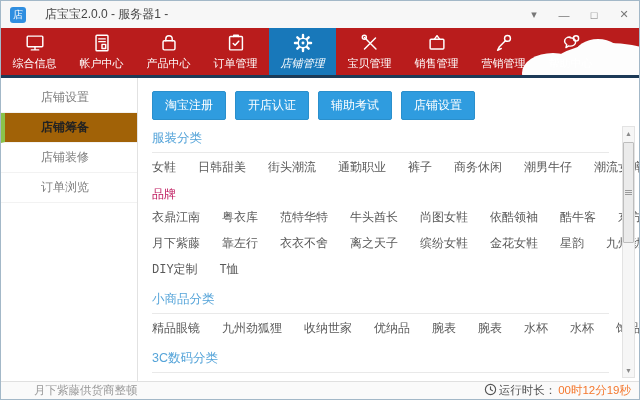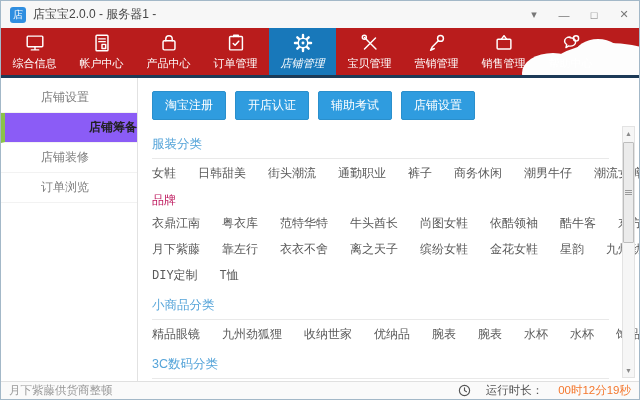--- a/index.html
+++ b/index.html
@@ -4,64 +4,64 @@
 <style>
   * { margin:0; padding:0; box-sizing:border-box; }
   html,body { width:640px; height:400px; overflow:hidden; }
   body { font-family:"Liberation Sans","DejaVu Sans",sans-serif; background:#fff; }
 
   .window { width:640px; height:400px; border:1px solid #a3b8c8; display:flex; flex-direction:column; background:#fff; }
 
   
   .titlebar { height:27px; background:#f7f7f7; display:flex; align-items:center; padding:0 0 0 9px; flex:0 0 auto; }
   .logo { width:16px; height:16px; background:#2f8ee0; border-radius:3px; color:#fff; font-size:10px; line-height:16px; text-align:center; flex:0 0 auto; }
-  .title-text { font-size:12px; color:#444; margin-left:7px; flex:1 1 auto; white-space:nowrap; }
+  .title-text { font-size:12px; color:#444; margin-left:19px; flex:1 1 auto; white-space:nowrap; }
   .win-controls { display:flex; height:100%; }
   .win-btn { width:30px; height:100%; display:flex; align-items:center; justify-content:center; font-size:11px; color:#777; cursor:pointer; }
 
   
   .nav { height:50px; background:#b91c1c; border-bottom:3px solid #1c3a57; display:flex; position:relative; overflow:hidden; flex:0 0 auto; }
   .nav-item { width:67px; height:100%; display:flex; flex-direction:column; align-items:center; justify-content:center; gap:2px; cursor:pointer; position:relative; z-index:2; }
   .nav-item.active { background:#1878ba;font-style:italic; }
   .nav-label { font-size:11px; color:#fff; white-space:nowrap; }
   .nav-icon { height:22px; display:flex; align-items:center; }
   .cloud { position:absolute; background:#fdfdfd; border-radius:50%; z-index:1; }
   .cloud.c1 { width:120px; height:54px; right:-30px; bottom:-22px; }
   .cloud.c2 { width:62px; height:40px; right:55px; bottom:-18px; }
   .cloud.c3 { width:46px; height:30px; right:18px; bottom:6px; }
 
   
   .main { flex:1 1 auto; display:flex; min-height:0; position:relative; background:#fff; }
   .sidebar { width:137px; flex:0 0 auto; border-right:1px solid #e2e2e2; padding-top:5px; }
   .side-item { padding:6px 0 6px 40px; font-size:12px; color:#7e7e7e; border-bottom:1px solid #f2f2f2; cursor:pointer; }
-  .side-item.active { background:#8b5cf6; border-left:4px solid #8bc34a; padding-left:36px; color:#222; font-weight:bold;text-align:right; }
+  .side-item.active { background:#a16207; border-left:4px solid #8bc34a; padding-left:36px; color:#222; font-weight:bold; }
 
   .content { flex:1 1 auto; padding:13px 30px 0 14px; overflow:hidden; }
-  .btn-row { display:flex; gap:9px; margin-bottom:14px; }
+  .btn-row { display:flex; gap:9px; margin-bottom:8px; }
   .tb-btn { background:#2f9cdf; border:1px solid #2a8fcc; color:#fff; font-size:12px; padding:5px 12px; border-radius:2px; cursor:pointer; font-family:inherit; white-space:nowrap; }
 
   .section { margin-top:8px; }
   .section:first-child { margin-top:0;font-family:Liberation Mono, monospace; }
   .sec-title { color:#55a4d9; font-size:12.5px; padding:2px 0 5px; border-bottom:1px solid #e9e9e9; }
   .grp-label { color:#be185d; font-size:12px; padding-top:7px; }
   .cat-row { padding:6px 0 3px; font-size:12px; color:#595959; white-space:nowrap; }
   .cat-item { display:inline-block; margin-right:22px; cursor:pointer; }
 
   
   .scrollbar { position:absolute; right:4px; top:48px; bottom:3px; width:13px; display:flex; flex-direction:column; background:#f6f6f6; border:1px solid #e3e3e3; }
   .sb-arrow { height:13px; flex:0 0 auto; display:flex; align-items:center; justify-content:center; font-size:7px; color:#8a8a8a; cursor:pointer; }
   .sb-track { flex:1 1 auto; position:relative; }
   .sb-thumb { position:absolute; top:2px; left:0; width:11px; height:45%; background:#ebebeb; border:1px solid #bdbdbd; border-radius:1px; cursor:pointer; display:flex; align-items:center; justify-content:center; }
   .sb-grip { width:7px; }
   .sb-grip div { height:1px; background:#9a9a9a; margin:1px 0; }
 
   
   .statusbar { height:18px; flex:0 0 auto; background:#fafafa; border-top:1px solid #e0e0e0; display:flex; align-items:center; font-size:11.5px; padding:0 8px; }
-  .status-left { color:#999; flex:1 1 auto; }
-  .status-right { display:flex; align-items:center; gap:15px; }
+  .status-left { color:#999; flex:1 1 auto;margin-left:25px; }
+  .status-right { display:flex; gap:2px; }
   .runtime-label { color:#555; }
   .runtime-value { color:#f4772d; }
 </style>
 </head>
 <body>
 
 <div class="window">
 
   <div class="titlebar">
     <div class="logo">店</div>
@@ -139,34 +139,34 @@
           <svg viewBox="0 0 24 24" width="22" height="22" fill="none" stroke="#fff" stroke-width="1.6" stroke-linecap="round" stroke-linejoin="round">
             <path d="M6 18.5L18 6.5M6 6l12.5 12.5"></path>
             <circle cx="5.8" cy="5.8" r="2.2"></circle>
           </svg>
         </span>
         <span class="nav-label">宝贝管理</span>
       </div>
       <div class="nav-item">
         <span class="nav-icon">
           <svg viewBox="0 0 24 24" width="22" height="22" fill="none" stroke="#fff" stroke-width="1.6" stroke-linecap="round" stroke-linejoin="round">
+            <rect x="4.5" y="8" width="15" height="10.5" rx="1"></rect>
+            <path d="M9 8l3-4 3 4"></path>
+          </svg>
+        </span>
+        <span class="nav-label">销售管理</span>
+      </div>
+      <div class="nav-item">
+        <span class="nav-icon">
+          <svg viewBox="0 0 24 24" width="22" height="22" fill="none" stroke="#fff" stroke-width="1.6" stroke-linecap="round" stroke-linejoin="round">
             <circle cx="15.8" cy="7" r="3.2"></circle>
             <path d="M13.5 9.5L7 16M7 16l-2 4 4-2"></path>
           </svg>
         </span>
         <span class="nav-label">营销管理</span>
-      </div>
-      <div class="nav-item">
-        <span class="nav-icon">
-          <svg viewBox="0 0 24 24" width="22" height="22" fill="none" stroke="#fff" stroke-width="1.6" stroke-linecap="round" stroke-linejoin="round">
-            <rect x="4.5" y="8" width="15" height="10.5" rx="1"></rect>
-            <path d="M9 8l3-4 3 4"></path>
-          </svg>
-        </span>
-        <span class="nav-label">销售管理</span>
       </div>
       <div class="nav-item">
         <span class="nav-icon">
           <svg viewBox="0 0 24 24" width="22" height="22" fill="none" stroke="#fff" stroke-width="1.6" stroke-linecap="round" stroke-linejoin="round">
             <path d="M11 5.5c-3.3 0-6 2-6 4.6 0 1.5.9 2.8 2.3 3.6L6.5 17l3-1.8c.5.1 1 .2 1.5.2 3.3 0 6-2 6-4.6s-2.7-4.6-6-4.6z"></path>
             <circle cx="17.5" cy="7" r="2.8"></circle>
           </svg>
         </span>
         <span class="nav-label">帮助中心</span>
       </div>

